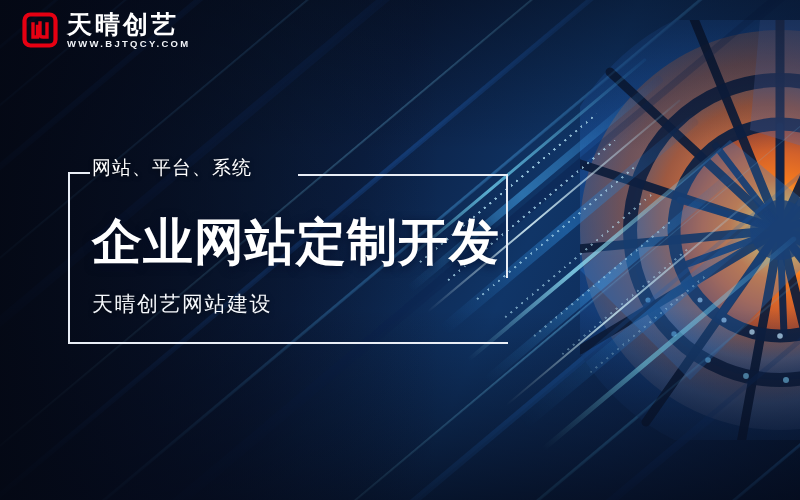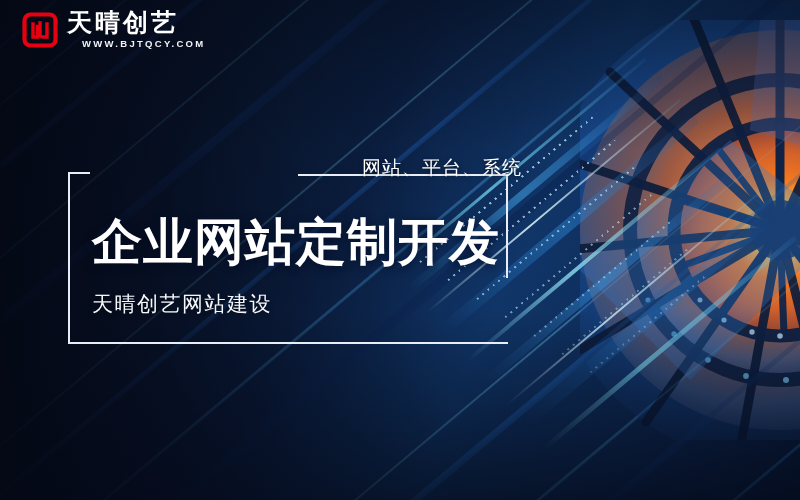--- a/index.html
+++ b/index.html
@@ -114,30 +114,29 @@
     flex-direction: column;
     justify-content: center;
     gap: 2px;
   }
   .logo-cn {
     font-size: 25px;
     line-height: 1;
     font-weight: 700;
     color: #ffffff;
     letter-spacing: 3px;
-    font-family: Liberation Mono, monospace;
+    font-family: Liberation Sans, sans-serif;
   }
   .logo-url {
     font-size: 9.5px;
     line-height: 1;
     font-weight: 700;
     color: #f2f4f8;
     letter-spacing: 2.3px;
     font-family: "Liberation Sans", "DejaVu Sans", sans-serif;
-    margin-left: 15px;
   }
 
   
   .frame {
     position: absolute;
     left: 68px;
     top: 172px;
     width: 440px;
     height: 172px;
     z-index: 30;
@@ -162,21 +161,20 @@
   }
   .eyebrow {
     font-size: 19px;
     line-height: 1;
     color: #ffffff;
     letter-spacing: 1px;
     font-weight: 400;
     white-space: nowrap;
     font-family: "Liberation Sans", "DejaVu Sans", sans-serif;
     text-shadow: 0 1px 4px rgba(0,0,0,0.55);
-    text-align: right;
   }
   .headline {
     margin-top: 40px;
     font-size: 50px;
     line-height: 1;
     font-weight: 700;
     color: #ffffff;
     letter-spacing: 1px;
     white-space: nowrap;
     font-family: "Liberation Sans", "DejaVu Sans", sans-serif;

